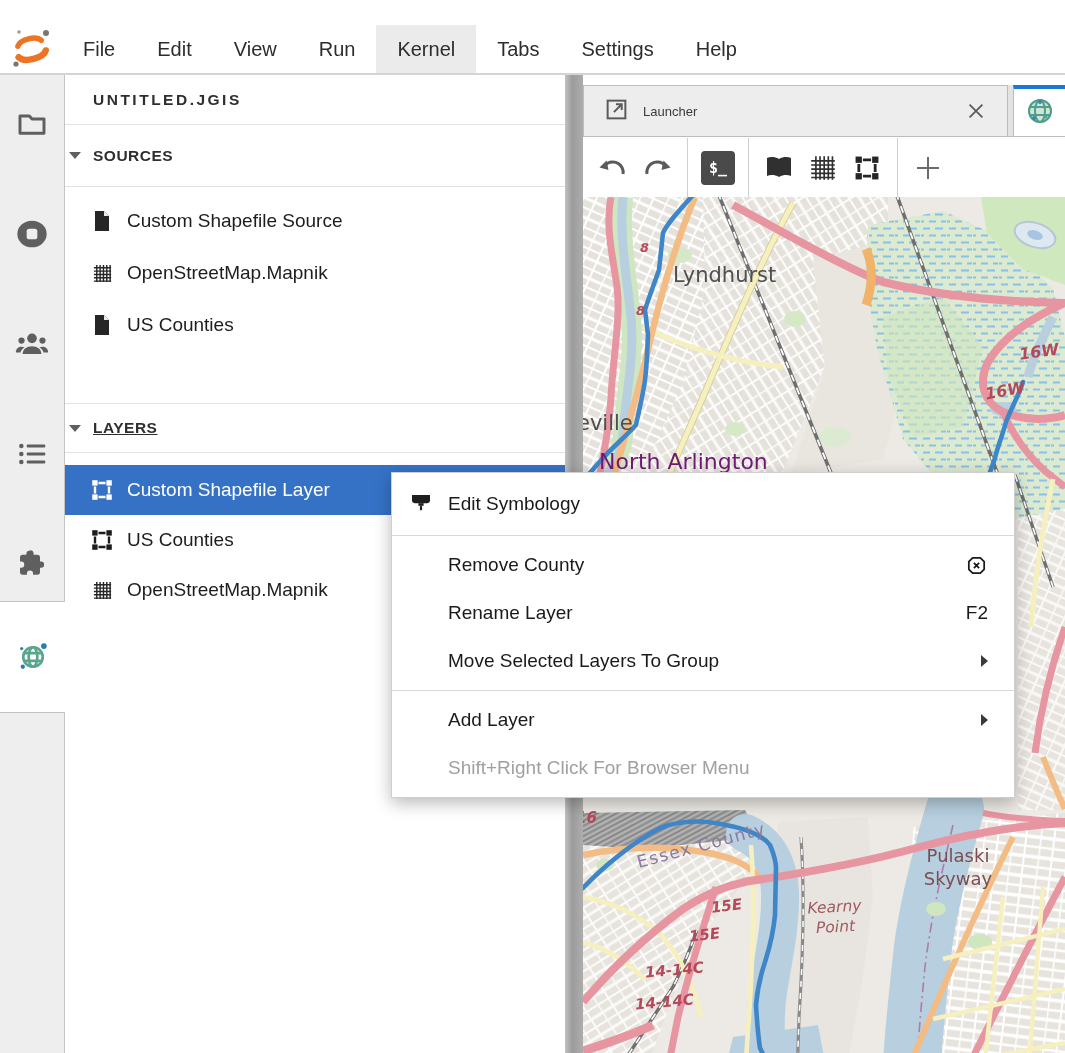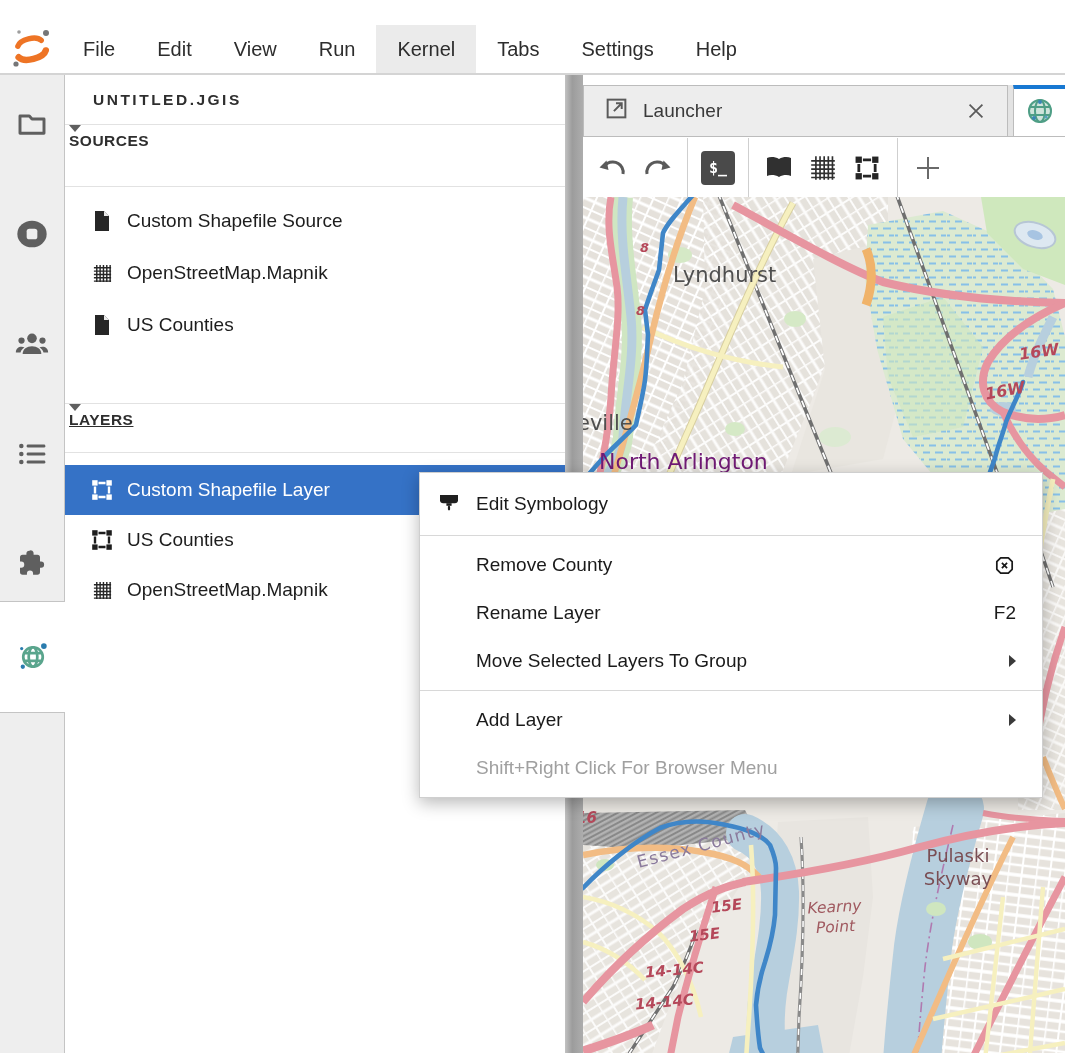--- a/index.html
+++ b/index.html
@@ -23,23 +23,23 @@
               display:flex; align-items:center; justify-content:center; }
   .sb-bottom { position:absolute; left:0; top:637px; width:65px; height:366px; background:#eeeeee;
                border-right:1px solid #c4c4c4; border-top:1px solid #c4c4c4; }
   .sb-btn { width:34px; height:34px; display:flex; align-items:center; justify-content:center; }
 
   
   .leftpanel { position:absolute; left:65px; top:50px; width:500px; height:1003px; background:#fff; z-index:20; }
   .lp-title { height:50px; display:flex; align-items:center; padding-left:28px;
               font-size:15.5px; font-weight:bold; letter-spacing:2.5px; color:#2e2e2e;
               border-bottom:1px solid #e2e2e2; }
-  .lp-sec-head { height:62px; display:flex; padding-left:4px;
+  .lp-sec-head { height:62px; display:flex; align-items:center; padding-left:4px;
                  font-size:15.5px; font-weight:bold; letter-spacing:.5px; color:#2e2e2e;
-                 border-bottom:1px solid #e2e2e2;flex-direction:column; }
+                 border-bottom:1px solid #e2e2e2; }
   .lp-sec-head .caret { width:0; height:0; border-left:6px solid transparent; border-right:6px solid transparent;
                         border-top:7px solid #5f5f5f; margin-right:12px; }
   .lp-list { padding-top:8px; }
   .lp-item { height:52px; display:flex; align-items:center; padding-left:24px; font-size:19px; color:#1d1d1d; }
   .lp-item .ic { width:26px; display:flex; justify-content:center; margin-right:12px; color:#1d1d1d; flex:none; }
   .layers-head { margin-top:52px; border-top:1px solid #e2e2e2; height:50px;text-decoration:underline; }
   .layers-list { padding-top:12px; }
   .lp-item.row { height:50px; }
   .lp-item.selected { background:#3572c6; color:#fff; }
   .lp-item.selected .ic { color:#fff; }
@@ -47,21 +47,21 @@
   
   .splitter { position:absolute; left:565px; top:50px; width:18px; height:1003px;
               background:linear-gradient(to right,#c2c2c2,#9c9c9c 40%,#adadad); z-index:20; }
 
   
   .dock { position:absolute; left:583px; top:50px; width:482px; height:1003px; background:#fff; z-index:10; }
   .tabbar { position:absolute; left:0; top:10px; width:482px; height:52px; background:#e3e3e3;
             border-bottom:1px solid #bcbcbc; display:flex; }
   .tab { display:flex; align-items:center; }
   .tab.launcher { width:425px; background:#ededed; border:1px solid #bcbcbc; border-bottom:none;
-                  padding:8px 20px; font-size:19px; color:#3a3a3a; }
+                  padding:8px 20px; font-size:13px; color:#3a3a3a; }
   .tab.launcher .lbl { margin-left:14px; }
   .tab.launcher .close { margin-left:auto; display:flex; }
   .tab.gap { width:5px; background:#e3e3e3; }
   .tab.jgis { flex:1; background:#fff; border-top:4px solid #1878d2; border-left:1px solid #bcbcbc;
               justify-content:center; }
   .toolbar { position:absolute; left:0; top:63px; width:482px; height:59px; background:#fff;
              display:flex; align-items:center; }
   .tgroup { height:100%; display:flex; align-items:center; padding:0 8px; border-right:1px solid #cfcfcf; }
   .tgroup.last { border-right:none; }
   .tbtn { width:44px; height:44px; display:flex; align-items:center; justify-content:center; }
@@ -74,21 +74,21 @@
   .map svg.base { position:absolute; left:0; top:0; }
   .maplabel { position:absolute; font-family:"DejaVu Sans", sans-serif; white-space:nowrap; z-index:5; }
   .lbl-place { color:#4f4f4f; font-size:21px; }
   .lbl-big { color:#701a75; font-size:22px; }
   .lbl-ref { color:#b5485a; font-size:15px; font-weight:bold; font-style:italic; }
   .lbl-county { color:#8a7a9c; font-size:17px; letter-spacing:1.5px; }
   .lbl-road { color:#7a4e54; font-size:18px; white-space:normal; text-align:center; line-height:1.25; }
   .lbl-kearny { color:#a05a60; font-size:15.5px; font-style:italic; white-space:normal; text-align:center; line-height:1.3; }
 
   
-  .ctxmenu { position:absolute; left:419px; top:447px; width:624px; background:#fff; z-index:50;
+  .ctxmenu { position:absolute; left:391px; top:447px; width:624px; background:#fff; z-index:50;
              border:1px solid #cfcfcf; box-shadow:0 5px 16px rgba(0,0,0,.28); padding:5px 0; }
   .cm-item { position:relative; height:48px; display:flex; align-items:center;
              padding-left:56px; padding-right:26px; font-size:19px; color:#1a1a1a; }
   .cm-item.first { height:52px; }
   .cm-item .left-ic { position:absolute; left:17px; top:50%; transform:translateY(-50%); display:flex; }
   .cm-item .accel { margin-left:auto; font-size:19px; color:#1a1a1a; }
   .cm-item .accel-ic { margin-left:auto; display:flex; }
   .cm-item .subarrow { margin-left:auto; width:0; height:0;
                        border-top:6px solid transparent; border-bottom:6px solid transparent;
                        border-left:7px solid #3a3a3a; }

